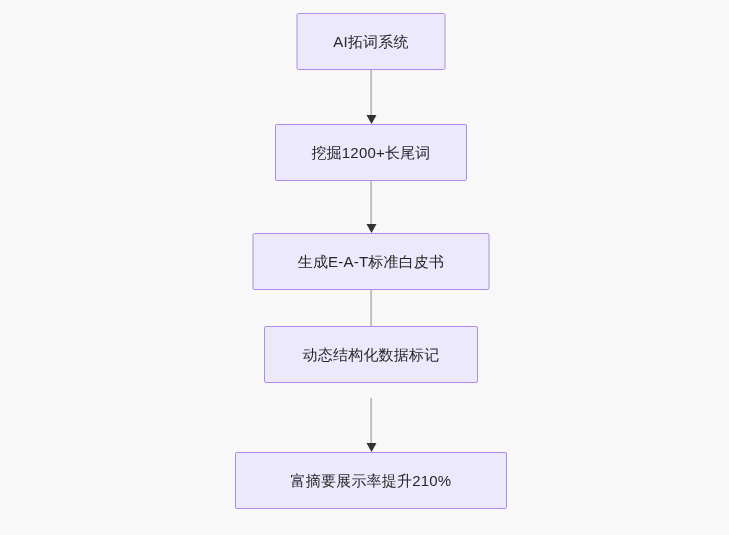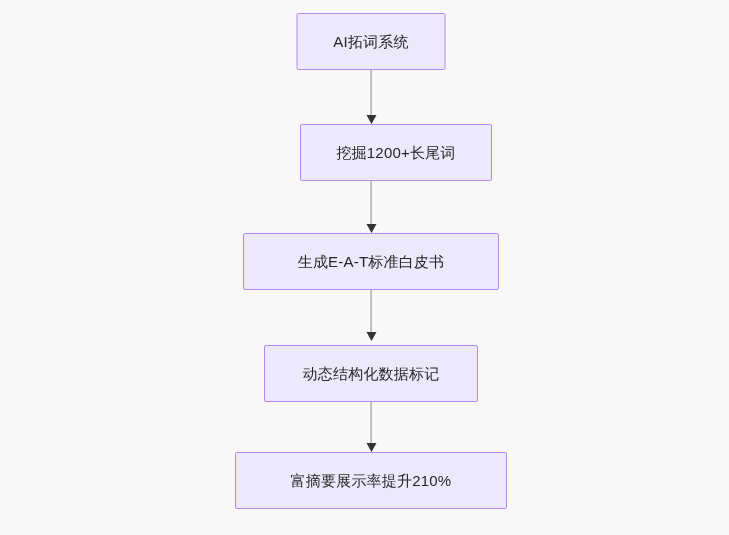--- a/index.html
+++ b/index.html
@@ -86,29 +86,29 @@
 
   <div class="edge" style="top:398px;height:54px;">
     <div class="edge-line" style="height:45px;"></div>
     <div class="edge-head"></div>
   </div>
 
   <div class="node" style="top:13px;width:149px;">
     <span class="node-label">AI拓词系统</span>
   </div>
 
-  <div class="node" style="top:124px;width:192px;margin-left:25px;">
+  <div class="node" style="top:124px;width:192px;">
     <span class="node-label">挖掘1200+长尾词</span>
   </div>
 
-  <div class="node" style="top:233px;width:256px;">
+  <div class="node" style="top:233px;width:237px;">
     <span class="node-label">生成E-A-T标准白皮书</span>
   </div>
 
-  <div class="node" style="top:345px;width:214px;">
+  <div class="node" style="top:326px;width:214px;">
     <span class="node-label">动态结构化数据标记</span>
   </div>
 
   <div class="node" style="top:452px;width:272px;">
     <span class="node-label">富摘要展示率提升210%</span>
   </div>
 
 </div>
 
 </body></html>

